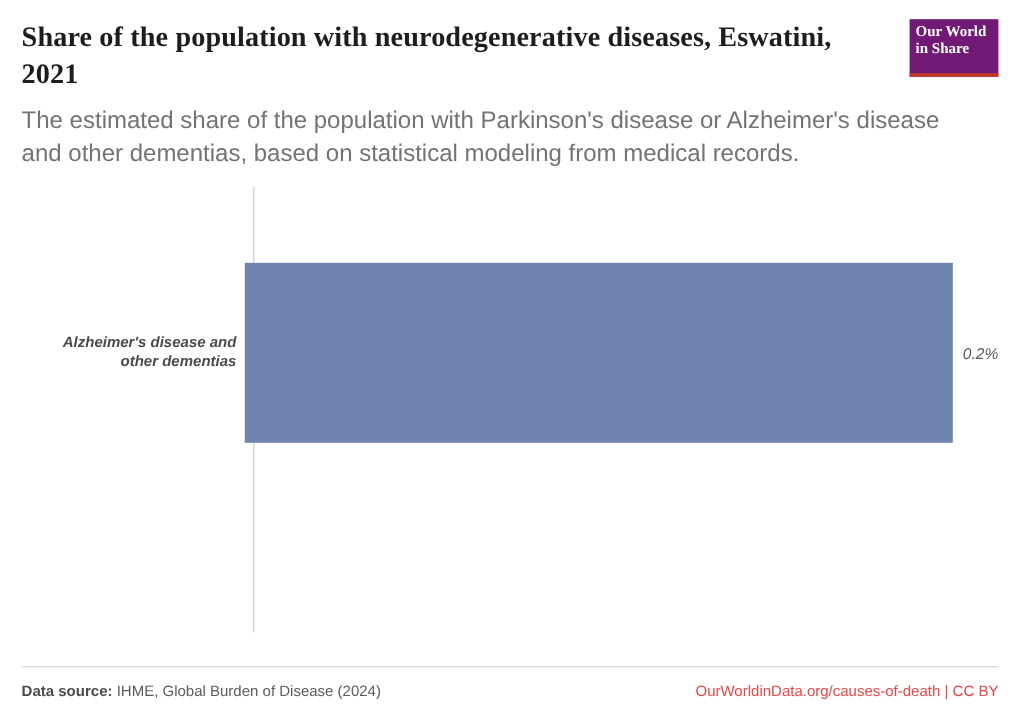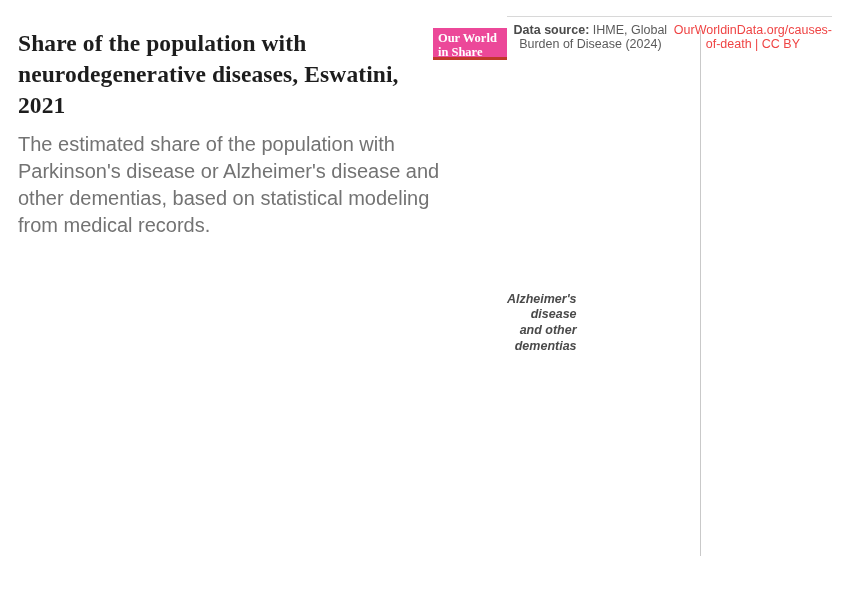--- a/index.html
+++ b/index.html
@@ -12,23 +12,23 @@
     background: #ffffff;
     font-family: "Liberation Sans", sans-serif;
     color: #1d1d1d;
     overflow: hidden;
   }
   .page {
     position: relative;
     width: 850px;
     height: 600px;
     box-sizing: border-box;
-    padding: 16px 18px;
+    padding: 4px 18px;
     display: flex;
-    flex-direction: row;
+    flex-direction: column;
   }
   
   .header {
     position: relative;
     padding-top: 12px;
   }
   .title {
     font-family: "Liberation Serif", serif;
     font-size: 23.5px;
     font-weight: 700;
@@ -44,22 +44,22 @@
     color: #737373;
     margin-top: 10px;
     padding-right: 40px;
     max-width: 790px;
   }
   .owid-logo {
     position: absolute;
     top: 12px;
     right: 0;
     width: 74px;
-    height: 32px;
-    background: #ec4899;
+    height: 48px;
+    background: #701a75;
     color: #ffffff;
     font-family: "Liberation Serif", serif;
     font-weight: 700;
     font-size: 12.5px;
     line-height: 1.12;
     padding: 3px 5px 0 5px;
     box-sizing: border-box;
     border-bottom: 3px solid #c0392b;
   }
   .owid-logo .l1, .owid-logo .l2 { display: block; }
@@ -164,20 +164,24 @@
     </div>
   </div>
 
   <div class="chart-area">
     <div class="plot">
       <div class="axis-line"></div>
       <div class="bars">
 
         <div class="bar-row">
           <div class="bar-label">Alzheimer's disease and other dementias</div>
+          <div class="bar-track">
+            <div class="bar" style="width:100%"></div>
+            <div class="bar-value">0.2%</div>
+          </div>
         </div>
 
         <div class="bar-row">
         </div>
 
       </div>
     </div>
   </div>
 
   <div class="footer">

